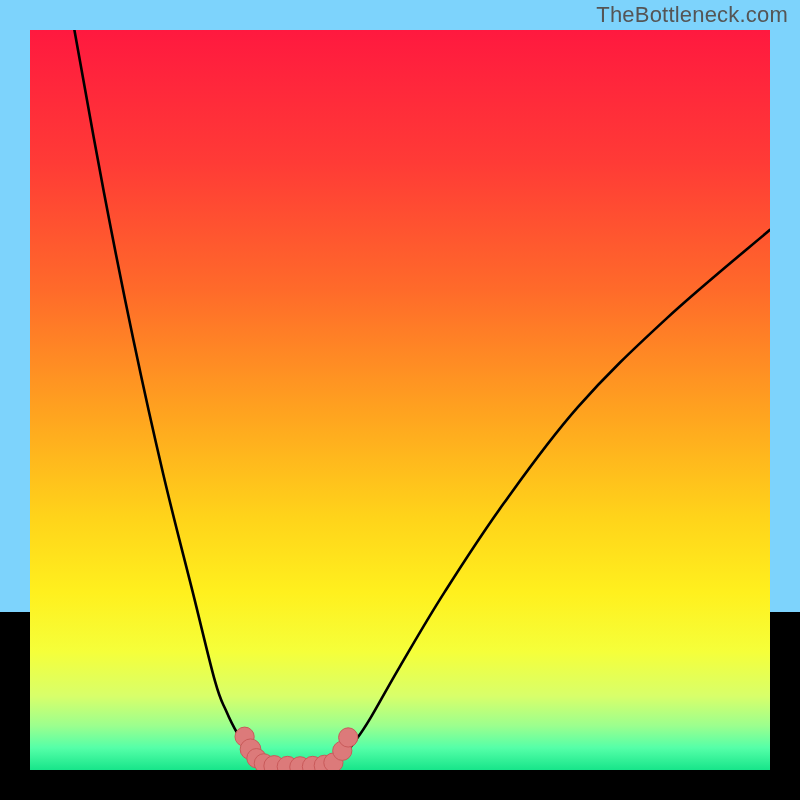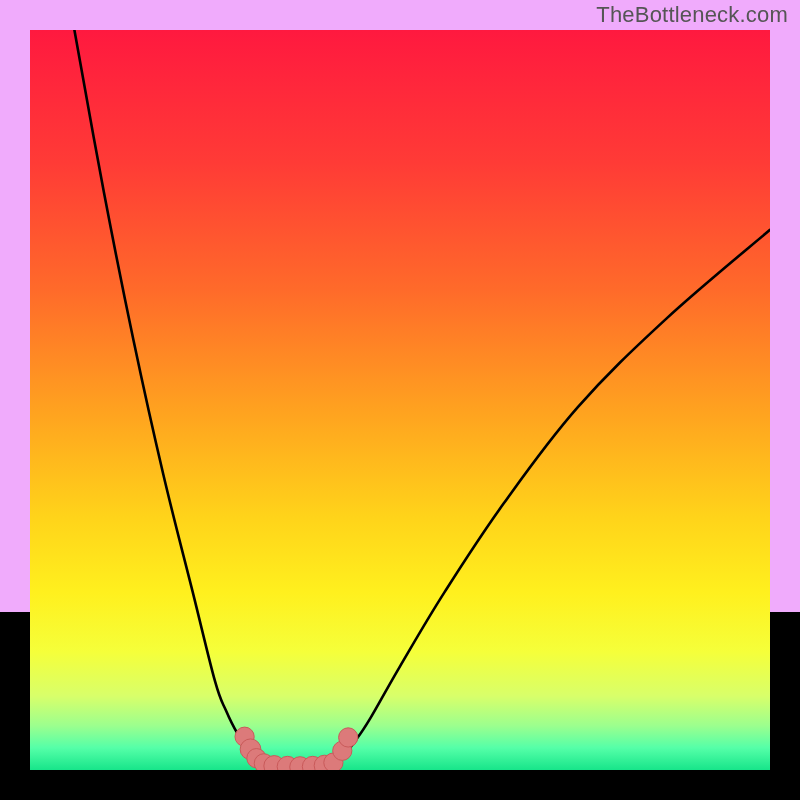--- a/index.html
+++ b/index.html
@@ -9,21 +9,21 @@
     height: 800px;
     overflow: hidden;
     background: #000;
     font-family: Arial, Helvetica, sans-serif;
   }
   .frame {
     position: absolute;
     left: 0; top: 0;
     width: 800px;
     height: 612px;
-    background: #f0abfc;
+    background: #7dd3fc;
   }
   .watermark {
     position: absolute;
     top: 2px;
     right: 12px;
     color: #555;
     font-size: 22px;
     font-weight: 400;
     letter-spacing: 0.2px;
     z-index: 50;

